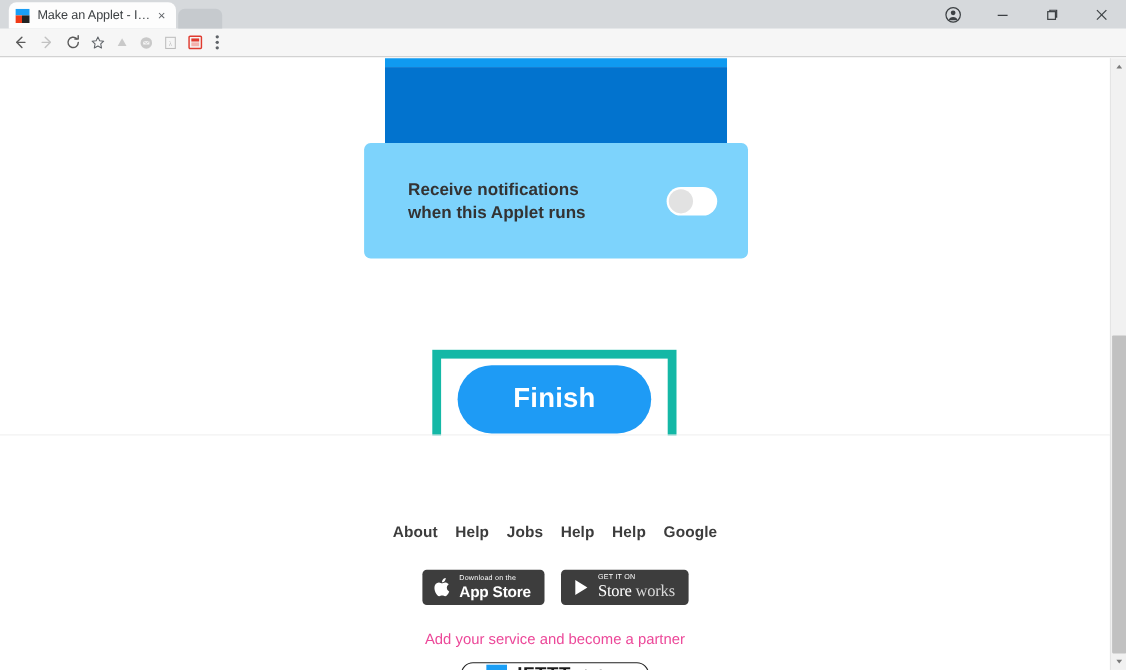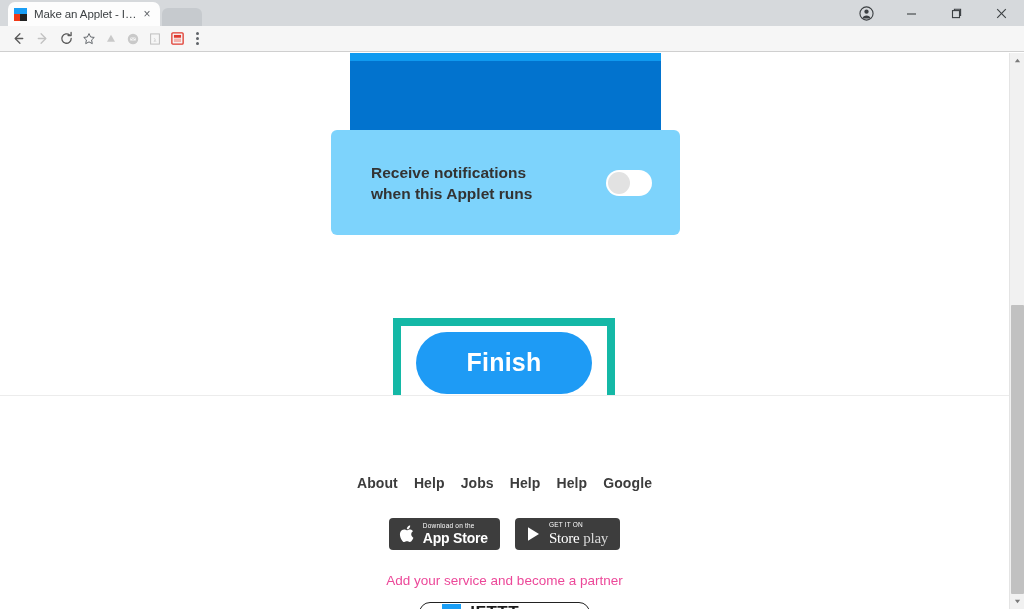--- a/index.html
+++ b/index.html
@@ -398,21 +398,21 @@
               <span class="badge-big">App Store</span>
             </span>
           </div>
 
           <div class="store-badge">
             <svg width="17" height="18" viewBox="0 0 17 18">
               <path d="M3 2.2v13.6L14 9z" fill="#ffffff"></path>
             </svg>
             <span class="badge-txt">
               <span class="badge-small">GET IT ON</span>
-              <span class="badge-big gp"><span>Store</span> <i>play</i></span>
+              <span class="badge-big gp"><span>Store</span> <i>works</i></span>
             </span>
           </div>
         </div>
 
         <div class="partner-txt">Add your service and become a partner</div>
 
         <div class="platform-pill">
           <span class="ifttt-logo">
             <span class="lg-q" style="left:0;top:0;width:19px;height:9px;background:#1a9ef5;"></span>
 

